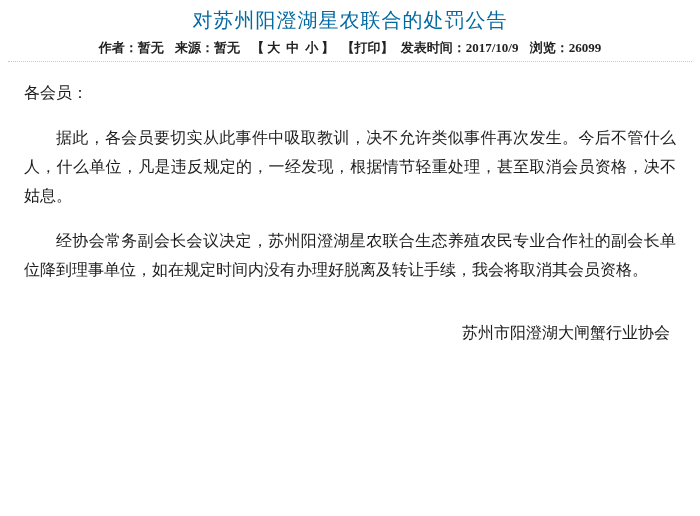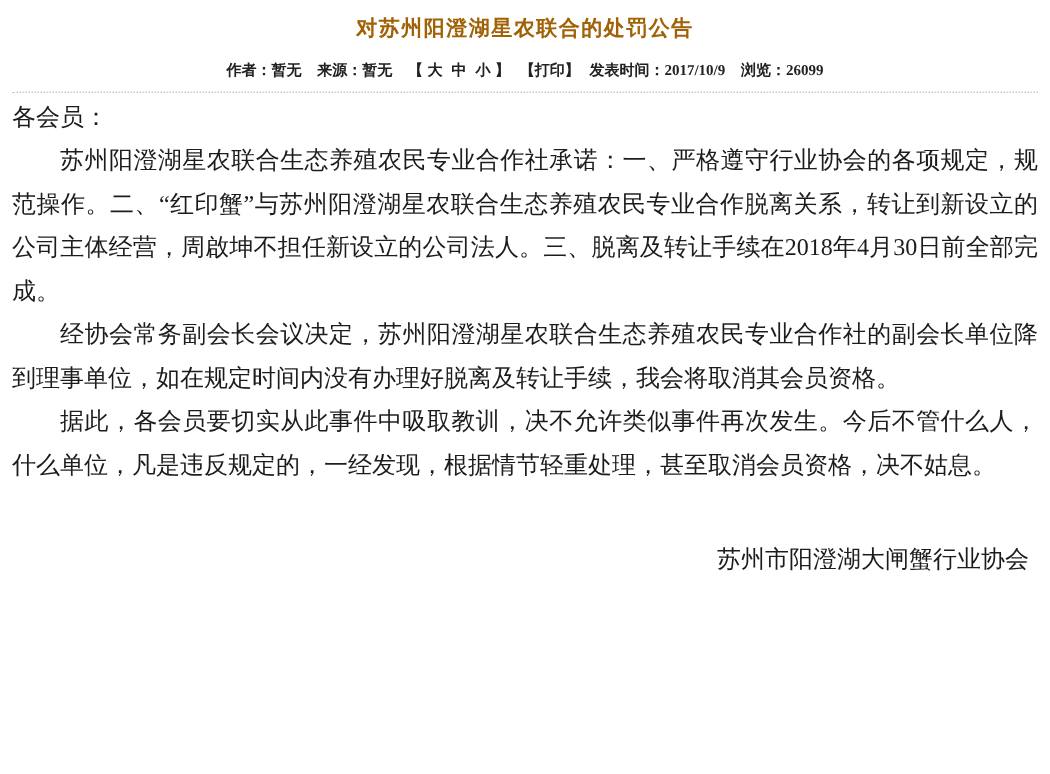--- a/index.html
+++ b/index.html
@@ -12,30 +12,30 @@
     height: 516px;
     overflow: hidden;
     font-family: "Liberation Serif", serif;
     color: #1c1c1c;
   }
   .doc {
     padding: 0 8px;
   }
   .title {
     text-align: center;
-    font-size: 14px;
-    font-weight: bold;
+    font-size: 20px;
+    font-weight: normal;
     line-height: 24px;
     margin: 8px 0 0 0;
     letter-spacing: 1px;
-    color: #a16207;
+    color: #0369a1;
   }
   .meta {
     text-align: center;
-    font-size: 10px;
+    font-size: 13px;
     font-weight: bold;
     line-height: 16px;
     margin-top: 8px;
     color: #222222;
     white-space: nowrap;
   }
   .meta .group { margin: 0 2px; }
   .meta .gap { margin-right: 4px; }
   .sz { margin: 0 3px; cursor: pointer; }
   .print { cursor: pointer; margin: 0 2px; }
@@ -44,21 +44,21 @@
     border-top: 1px dotted #c9c9c9;
     margin: 5px 0 0 0;
     height: 0;
   }
   .content {
     font-size: 16px;
     line-height: 29px;
     margin-top: 2px;
     text-align: justify;
   }
-  .content p { margin: 0; }
+  .content p { margin: 16px; }
   .para { text-indent: 2em; }
   .salutation { text-indent: 0; }
   .signature {
     text-align: right;
     margin-top: 34px !important;
     padding-right: 6px;
     text-indent: 0;
   }
 </style>
 </head>
@@ -74,20 +74,19 @@
     <span class="group"><span>【</span><span class="sz">大</span><span class="sz">中</span><span class="sz">小</span><span>】</span></span>
     <span class="print">【打印】</span>
     <span class="group"><span>发表时间：</span><span class="gap">2017/10/9</span></span>
     <span class="group"><span>浏览：</span><span>26099</span></span>
   </div>
 
   <hr class="divider">
 
   <div class="content">
     <p class="salutation">各会员：</p>
-    <p class="para">苏州阳澄湖星农联合生态养殖农民专业合作社承诺：一、严格遵守行业协会的各项规定，规范操作。二、“红印蟹”与苏州阳澄湖星农联合生态养殖农民专业合作脱离关系，转让到新设立的公司主体经营，周啟坤不担任新设立的公司法人。三、脱离及转让手续在2018年4月30日前全部完成。</p>
+    <p class="para">据此，各会员要切实从此事件中吸取教训，决不允许类似事件再次发生。今后不管什么人，什么单位，凡是违反规定的，一经发现，根据情节轻重处理，甚至取消会员资格，决不姑息。</p>
     <p class="para">经协会常务副会长会议决定，苏州阳澄湖星农联合生态养殖农民专业合作社的副会长单位降到理事单位，如在规定时间内没有办理好脱离及转让手续，我会将取消其会员资格。</p>
-    <p class="para">据此，各会员要切实从此事件中吸取教训，决不允许类似事件再次发生。今后不管什么人，什么单位，凡是违反规定的，一经发现，根据情节轻重处理，甚至取消会员资格，决不姑息。</p>
     <p class="signature">苏州市阳澄湖大闸蟹行业协会</p>
 
   </div>
 
 </div>
 
 </body></html>

